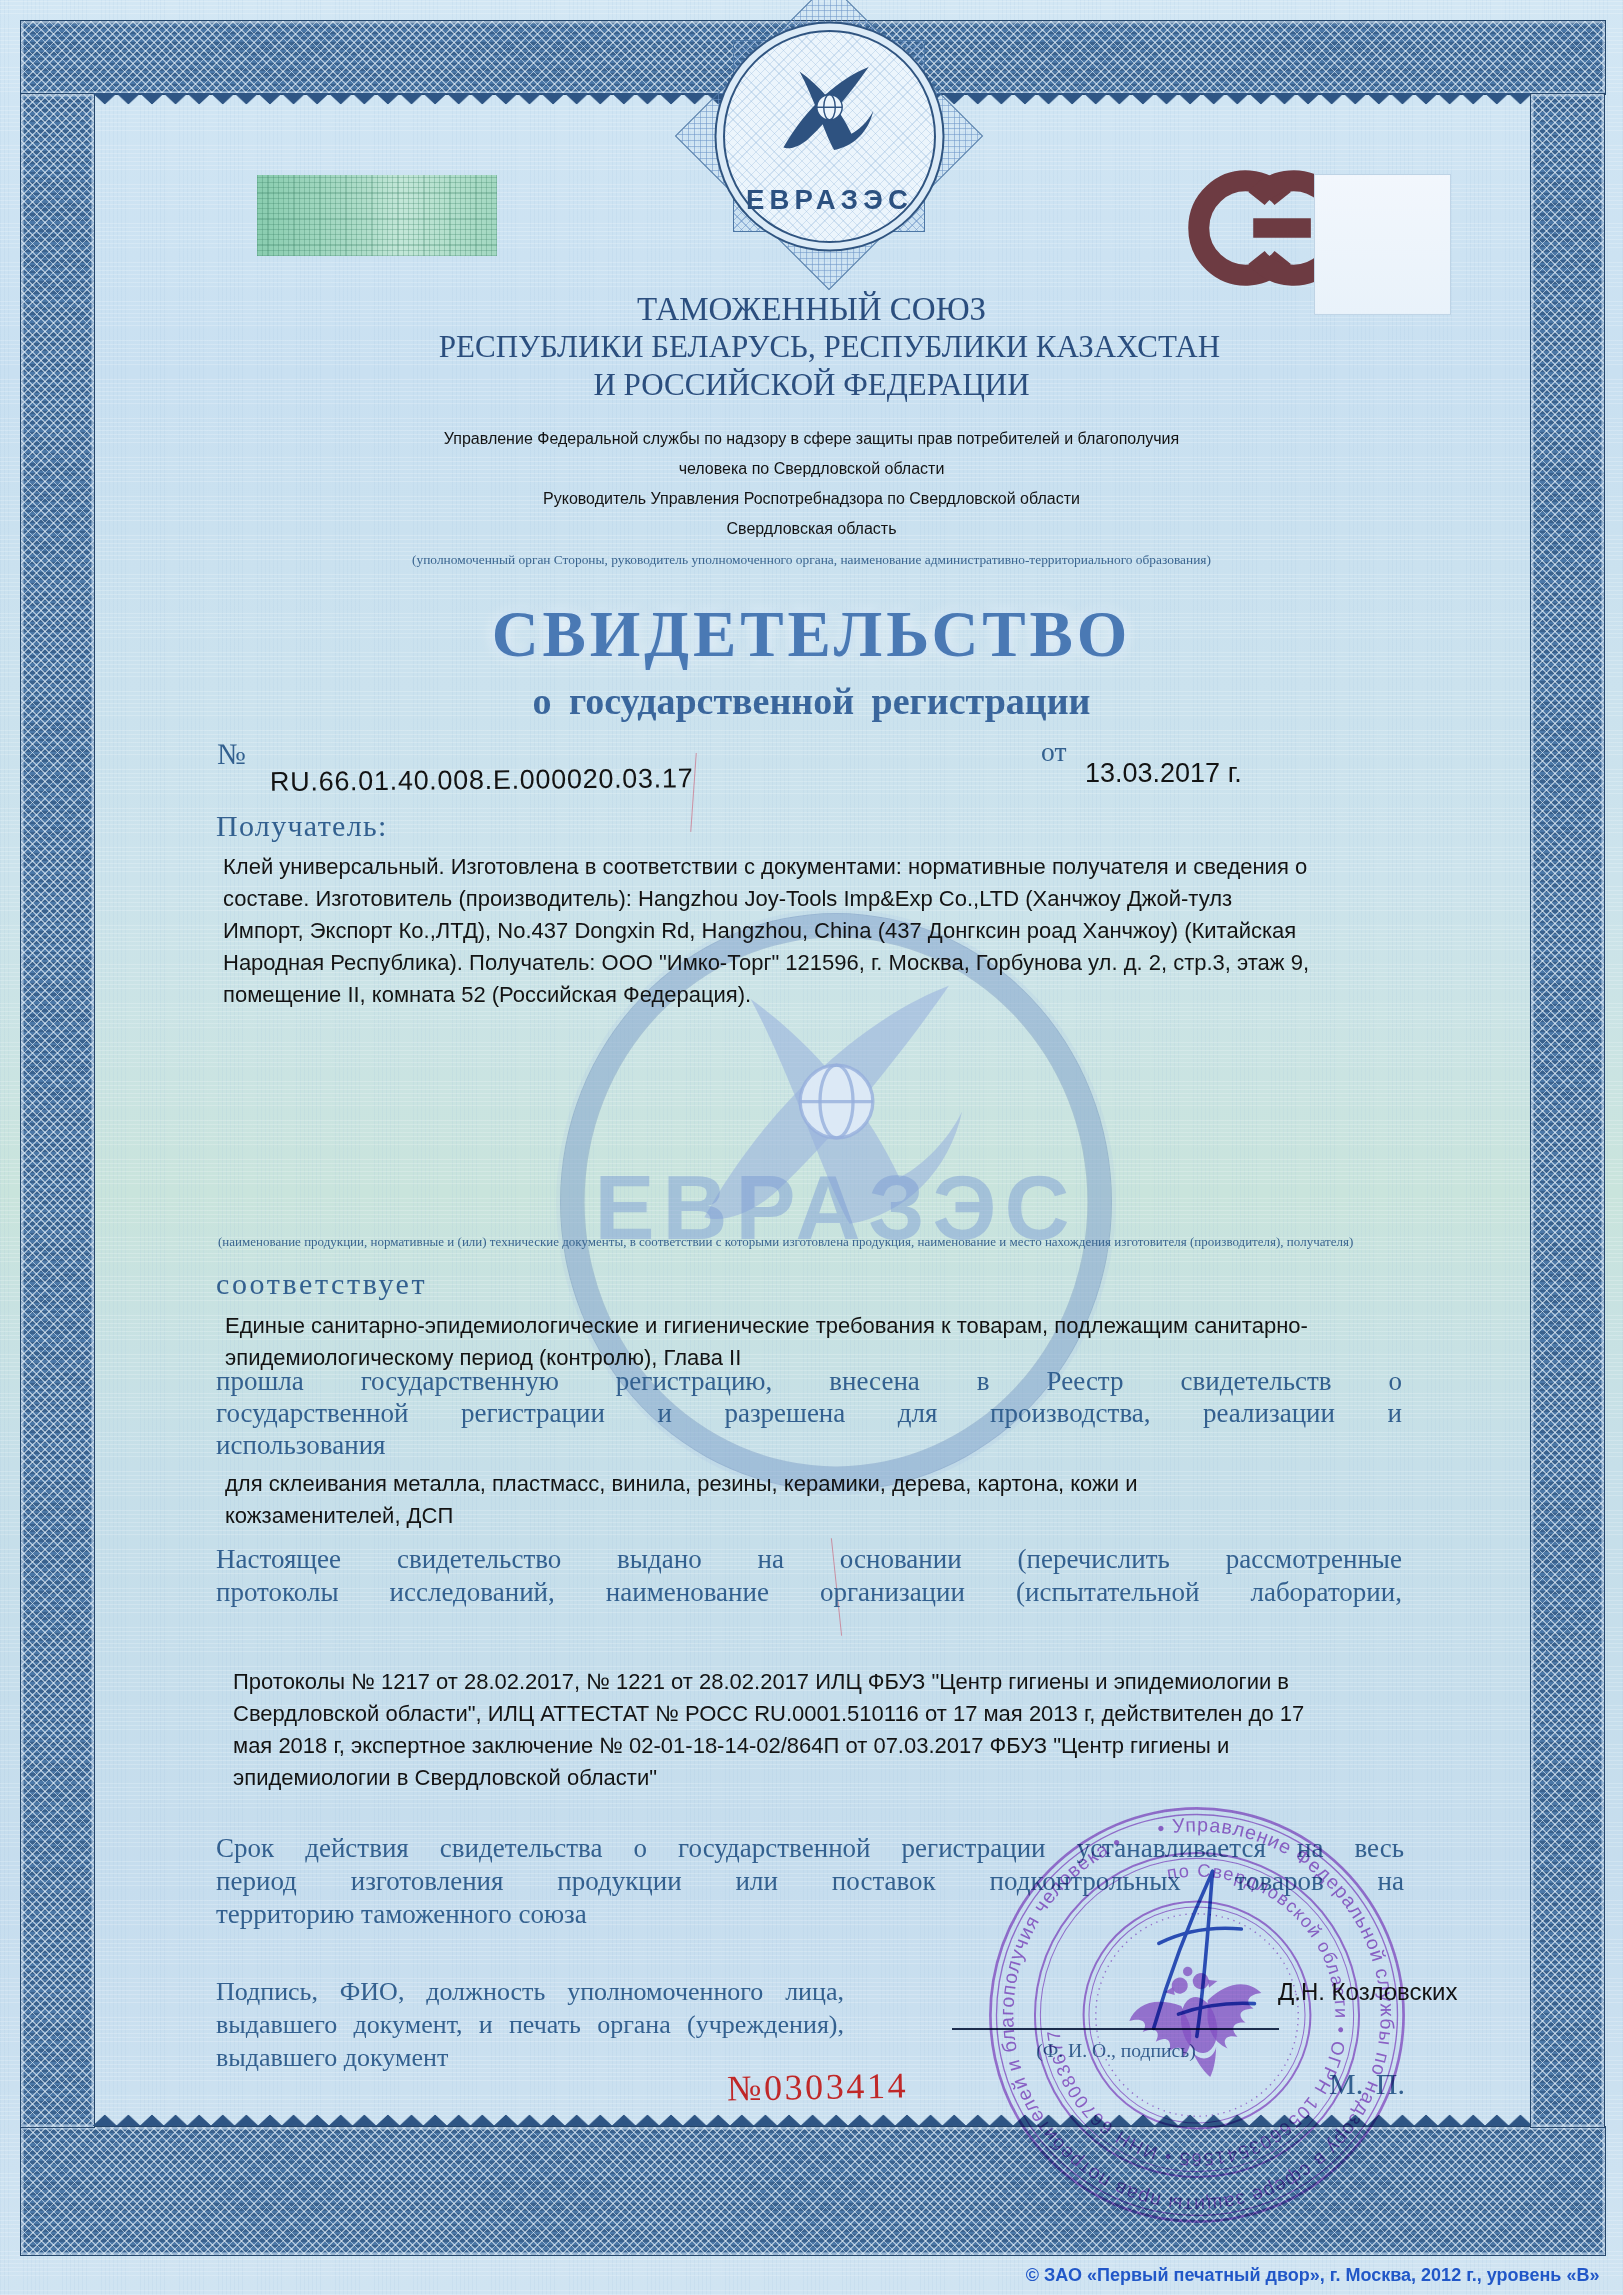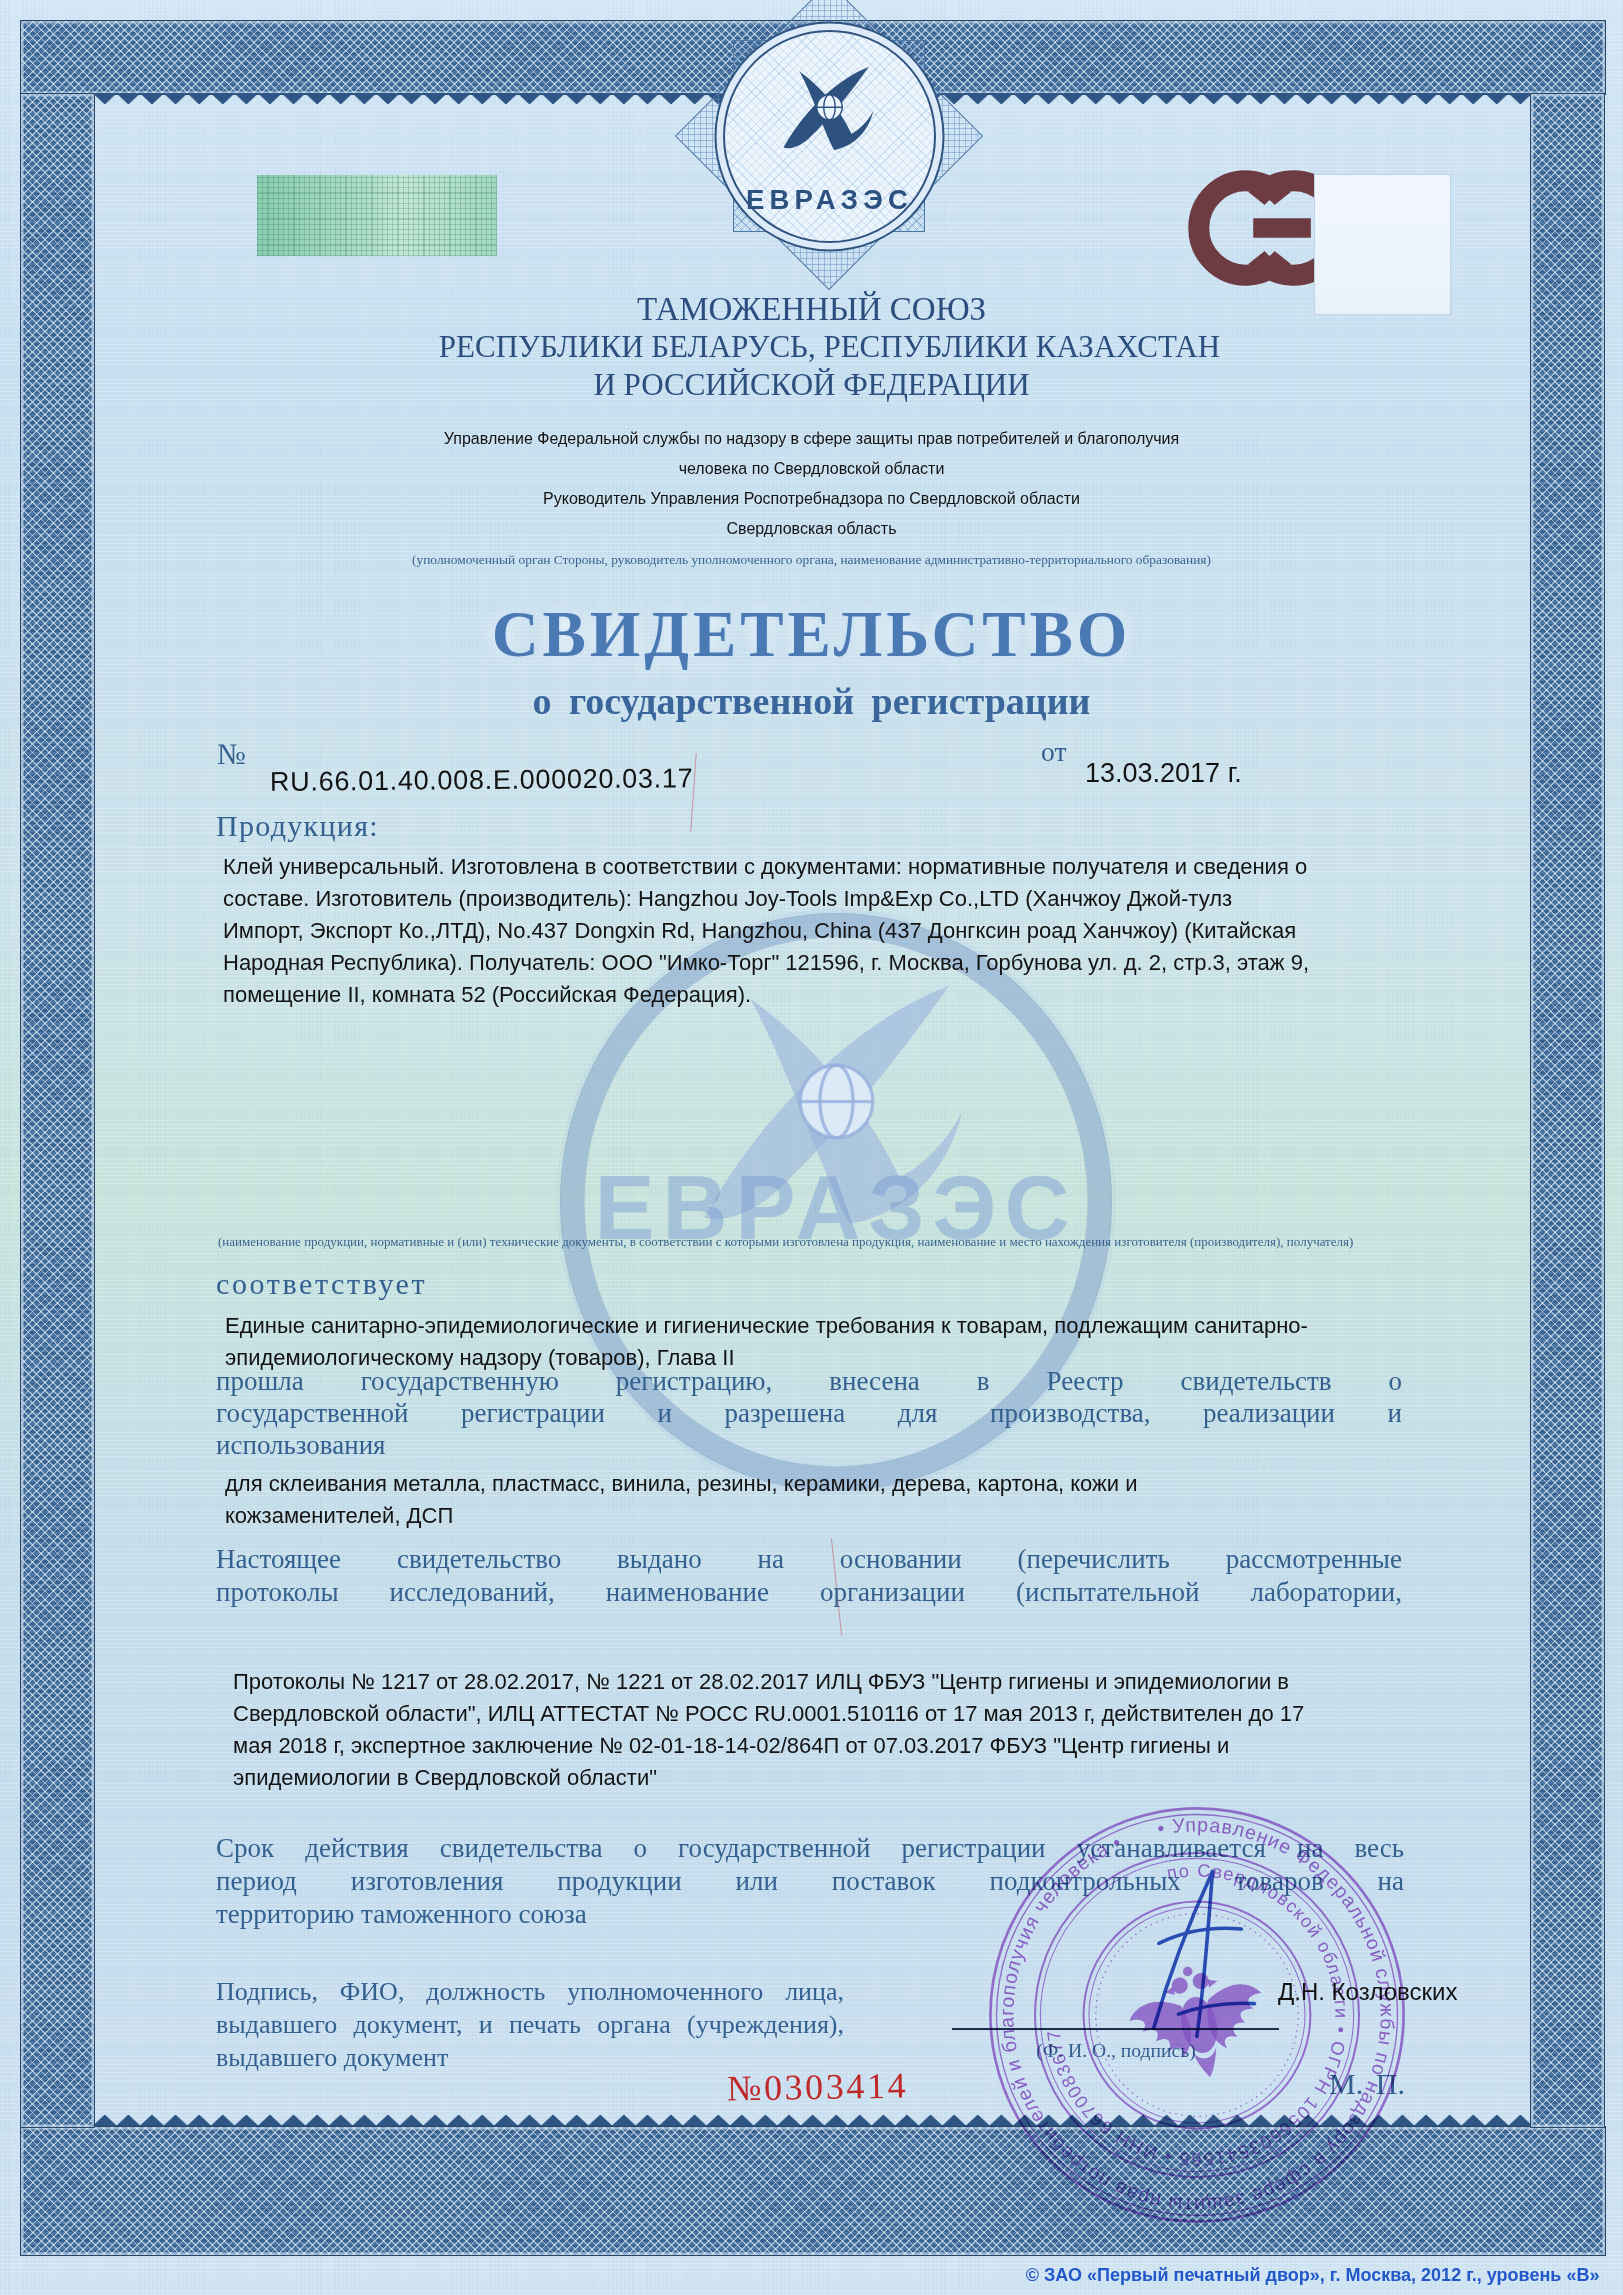--- a/index.html
+++ b/index.html
@@ -123,36 +123,36 @@
   <div class="abs ctr ser" style="top:552px;font-size:13.4px;color:#39648f;">(уполномоченный орган Стороны, руководитель уполномоченного органа, наименование административно-территориального образования)</div>
 
   <div class="abs ctr ser" style="top:597px;font-size:65px;font-weight:700;letter-spacing:3.9px;color:#4a79b4;text-shadow:0 0 14.4px rgba(255,255,255,.85),0 0 6.5px rgba(170,205,240,.9);">СВИДЕТЕЛЬСТВО</div>
   <div class="abs ctr ser" style="top:679px;font-size:38px;font-weight:600;color:#3a669c;word-spacing:7.9px;">о государственной регистрации</div>
 
   <div class="abs ser blue" style="left:217px;top:737px;font-size:30px;">№</div>
   <div class="abs blacktxt" style="left:270px;top:765px;font-size:27px;letter-spacing:0.7px;transform:rotate(-0.5deg);">RU.66.01.40.008.E.000020.03.17</div>
   <div class="abs ser blue" style="left:1041px;top:736px;font-size:27.5px;">от</div>
   <div class="abs blacktxt" style="left:1085px;top:758px;font-size:27px;">13.03.2017 г.</div>
 
-  <div class="abs ser blue" style="left:216px;top:809px;font-size:30px;letter-spacing:1.3px;">Продукция:</div>
+  <div class="abs ser blue" style="left:216px;top:809px;font-size:30px;letter-spacing:1.3px;">Получатель:</div>
   <div class="abs blacktxt" style="left:223px;top:851px;font-size:22px;line-height:32px;white-space:nowrap;">
     <div>Клей универсальный. Изготовлена в соответствии с документами: нормативные получателя и сведения о</div>
     <div>составе. Изготовитель (производитель): Hangzhou Joy-Tools Imp&amp;Exp Co.,LTD (Ханчжоу Джой-тулз</div>
     <div>Импорт, Экспорт Ко.,ЛТД), No.437 Dongxin Rd, Hangzhou, China (437 Донгксин роад Ханчжоу) (Китайская</div>
     <div>Народная Республика).  Получатель: ООО "Имко-Торг" 121596, г. Москва, Горбунова ул. д. 2, стр.3, этаж 9,</div>
     <div>помещение II, комната 52 (Российская Федерация).</div>
   </div>
 
   <div class="abs ser" style="left:218px;top:1234px;font-size:13px;color:#39648f;">(наименование продукции, нормативные и (или) технические документы, в соответствии с которыми изготовлена продукция, наименование и место нахождения изготовителя (производителя), получателя)</div>
 
   <div class="abs ser blue" style="left:216px;top:1267px;font-size:30px;letter-spacing:2.6px;">соответствует</div>
 
   <div class="abs blacktxt" style="left:225px;top:1310px;font-size:22px;line-height:32px;white-space:nowrap;">
     <div>Единые санитарно-эпидемиологические и гигиенические требования к товарам, подлежащим санитарно-</div>
-    <div>эпидемиологическому надзору (товаров), Глава II</div>
+    <div>эпидемиологическому период (контролю), Глава II</div>
   </div>
 
   <div class="abs ser blue" style="left:216px;top:1365px;width:1186px;font-size:27px;line-height:32px;">
     <div class="jl">прошла государственную регистрацию, внесена в Реестр свидетельств о</div>
     <div class="jl">государственной регистрации и разрешена для производства, реализации и</div>
     <div class="ll">использования</div>
   </div>
 
   <div class="abs blacktxt" style="left:225px;top:1468px;font-size:22px;line-height:32px;white-space:nowrap;">
     <div>для склеивания металла, пластмасс, винила, резины, керамики, дерева, картона, кожи и</div>

